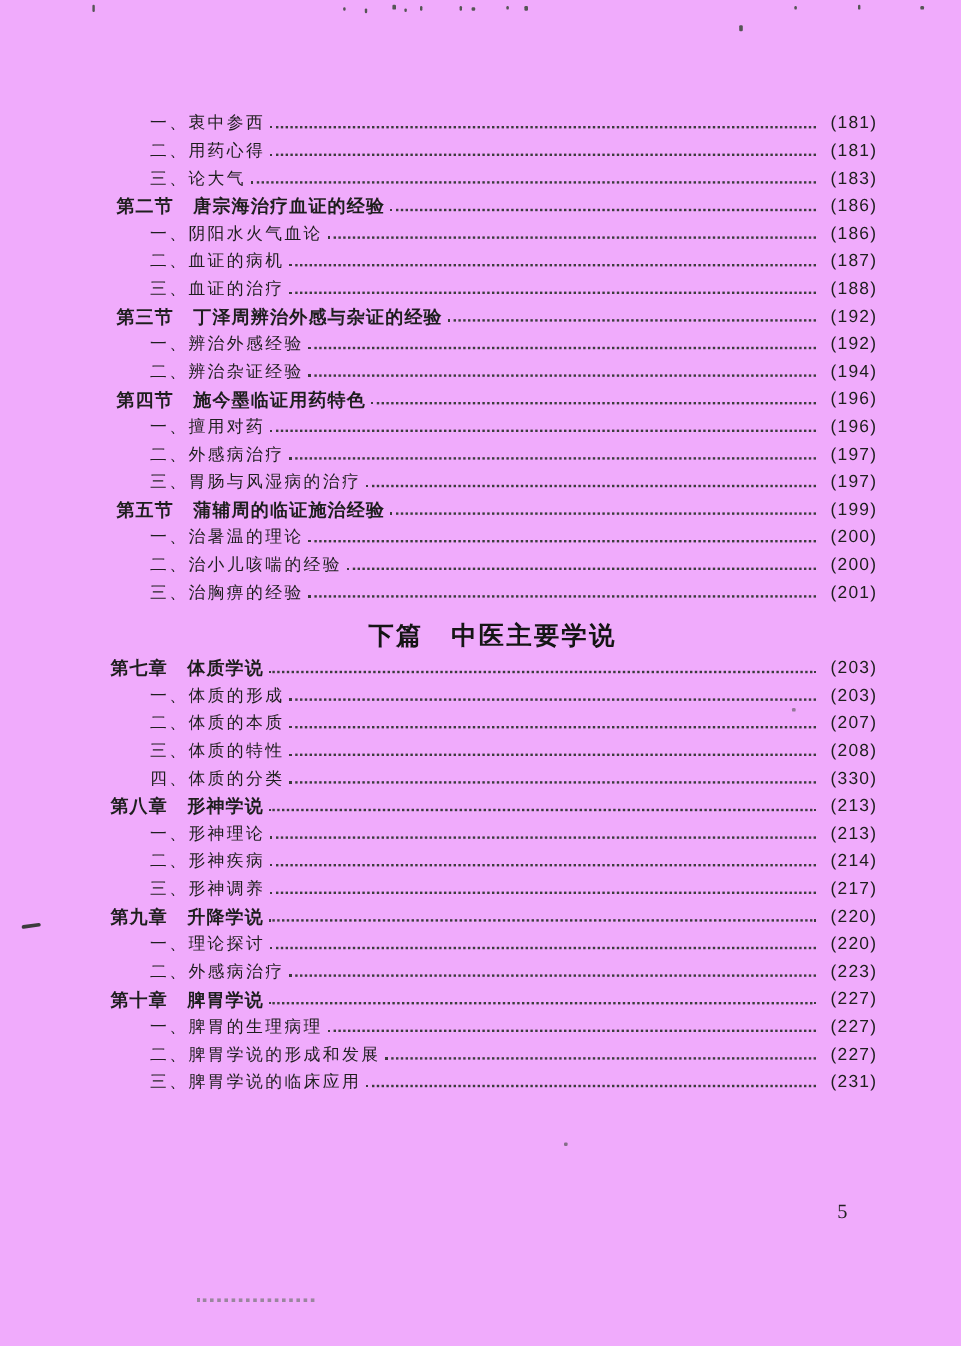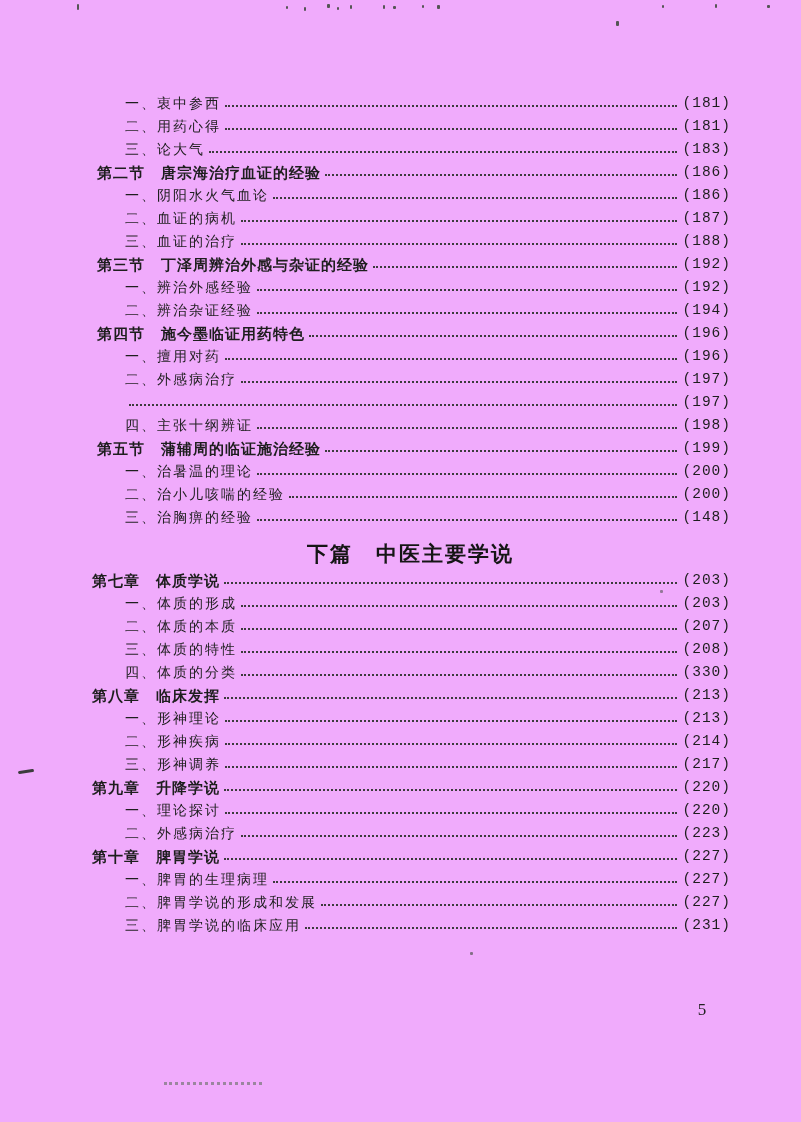--- a/index.html
+++ b/index.html
@@ -45,21 +45,21 @@
     margin: 0 5px 8px 4px;
     min-width: 12px;
   }
   .pagenum {
     white-space: nowrap;
     font-size: 14.5px;
     letter-spacing: 1px;
     min-width: 46px;
     text-align: right;
     font-weight: normal;
-    font-family: Liberation Mono, monospace;
+    font-family: Liberation Sans, sans-serif;
   }
   .part-heading {
     height: 30px;
     line-height: 30px;
     margin-top: 10px;
     text-align: center;
     font-size: 21px;
     font-weight: bold;
     letter-spacing: 2px;
     font-family: Liberation Sans, sans-serif;
@@ -185,47 +185,43 @@
           <span class="title">一、擅用对药</span>
           <span class="leader"></span>
           <span class="pagenum">(196)</span>
         </div>
         <div class="row sub">
           <span class="title">二、外感病治疗</span>
           <span class="leader"></span>
           <span class="pagenum">(197)</span>
         </div>
         <div class="row sub">
+          <span class="title">三、胃肠与风湿病的治疗</span>
           <span class="leader"></span>
           <span class="pagenum">(197)</span>
-        </div>
-        <div class="row sub">
-          <span class="title">四、主张十纲辨证</span>
-          <span class="leader"></span>
-          <span class="pagenum">(198)</span>
         </div>
         <div class="row section">
           <span class="title">第五节　蒲辅周的临证施治经验</span>
           <span class="leader"></span>
           <span class="pagenum">(199)</span>
         </div>
         <div class="row sub">
           <span class="title">一、治暑温的理论</span>
           <span class="leader"></span>
           <span class="pagenum">(200)</span>
         </div>
         <div class="row sub">
           <span class="title">二、治小儿咳喘的经验</span>
           <span class="leader"></span>
           <span class="pagenum">(200)</span>
         </div>
         <div class="row sub">
           <span class="title">三、治胸痹的经验</span>
           <span class="leader"></span>
-          <span class="pagenum">(148)</span>
+          <span class="pagenum">(201)</span>
         </div>
       </div>
     <div class="part-heading">下篇　中医主要学说</div>
     <div id="toc-lower">
         <div class="row chapter">
           <span class="title">第七章　体质学说</span>
           <span class="leader"></span>
           <span class="pagenum">(203)</span>
         </div>
         <div class="row sub">
@@ -242,21 +238,21 @@
           <span class="title">三、体质的特性</span>
           <span class="leader"></span>
           <span class="pagenum">(208)</span>
         </div>
         <div class="row sub">
           <span class="title">四、体质的分类</span>
           <span class="leader"></span>
           <span class="pagenum">(330)</span>
         </div>
         <div class="row chapter">
-          <span class="title">第八章　临床发挥</span>
+          <span class="title">第八章　形神学说</span>
           <span class="leader"></span>
           <span class="pagenum">(213)</span>
         </div>
         <div class="row sub">
           <span class="title">一、形神理论</span>
           <span class="leader"></span>
           <span class="pagenum">(213)</span>
         </div>
         <div class="row sub">
           <span class="title">二、形神疾病</span>

